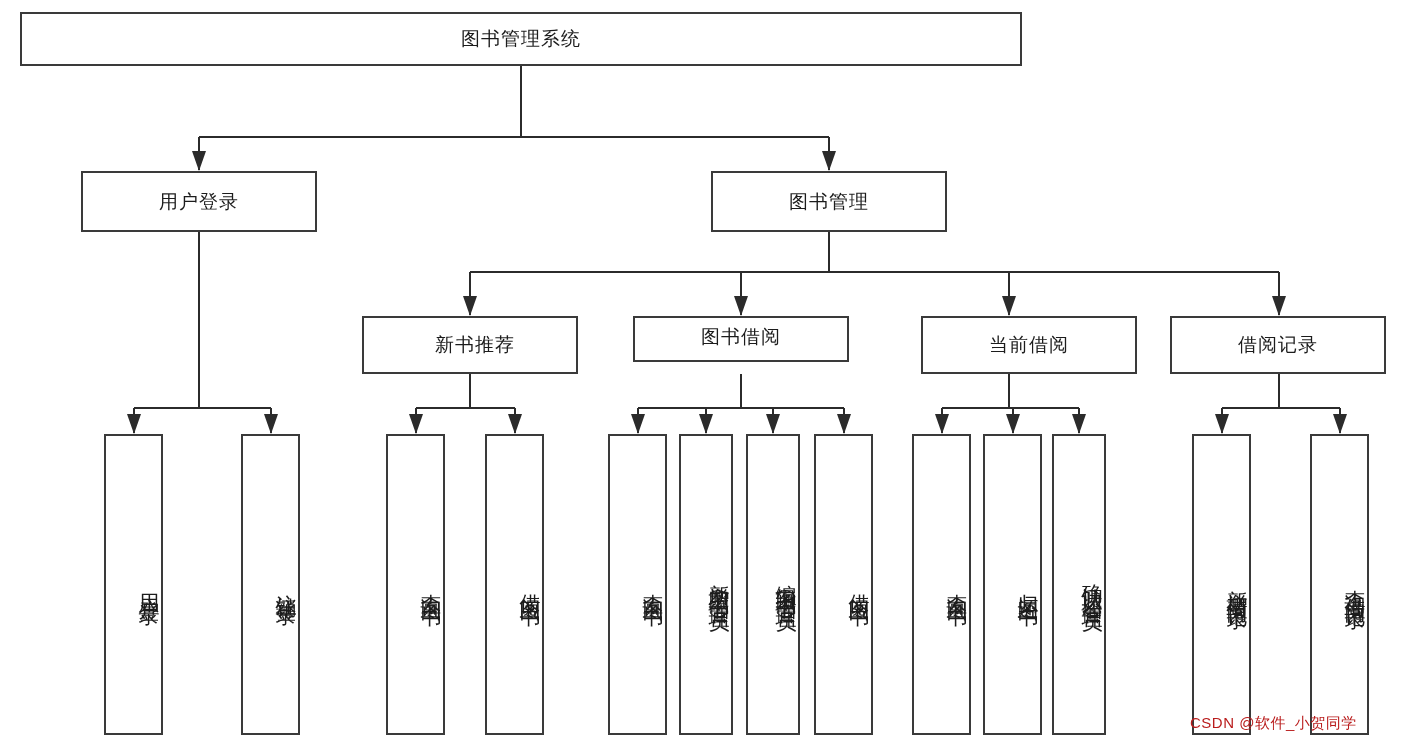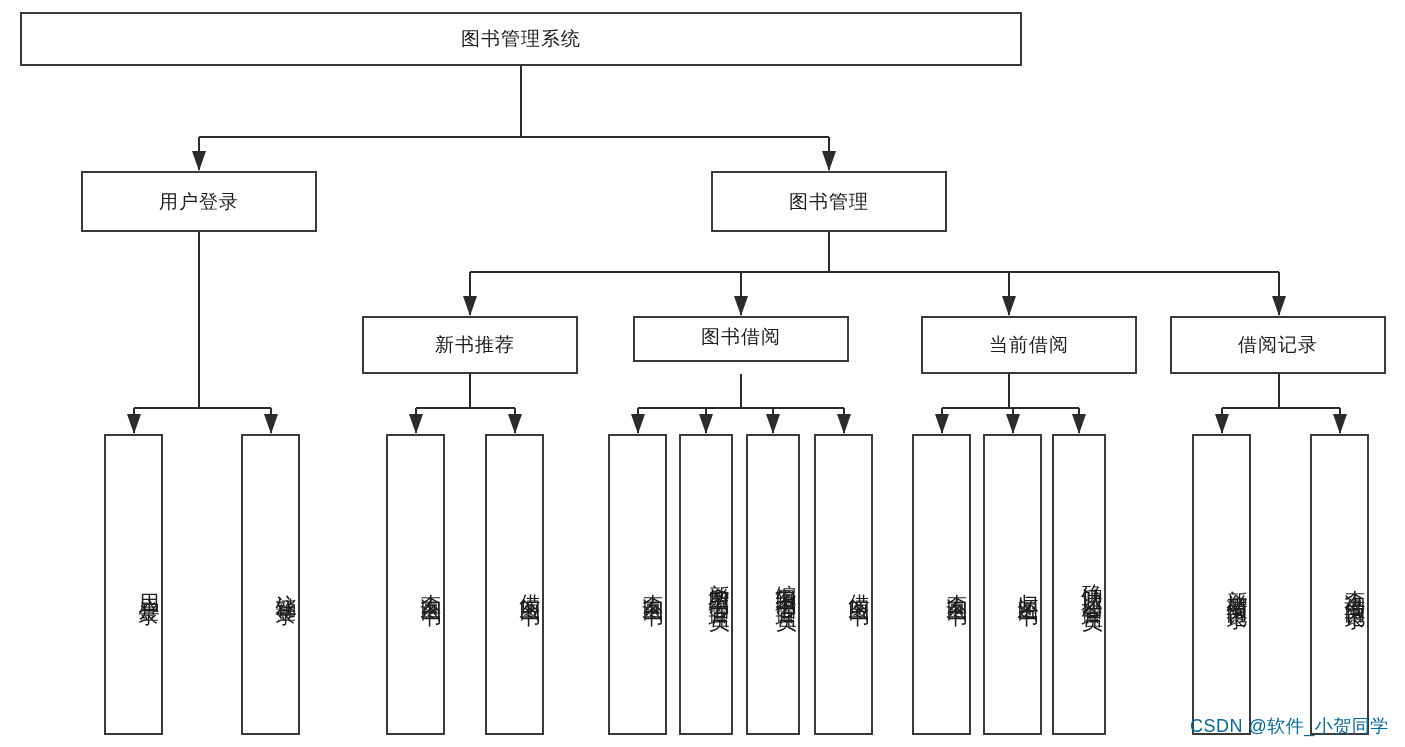--- a/index.html
+++ b/index.html
@@ -52,22 +52,22 @@
     align-items: flex-start;
     justify-content: center;
   }
   .node.v > span {
     display: block;
     writing-mode: vertical-rl;
     text-orientation: upright;
   }
   .watermark {
     position: absolute;
-    color: #0369a1;
-    font-size: 18px;
+    color: #b91c1c;
+    font-size: 15px;
     letter-spacing: 0.5px;
     white-space: nowrap;
     z-index: 5;
     user-select: none;
   }
 </style>
 </head>
 <body>
 
 <div id="canvas">

